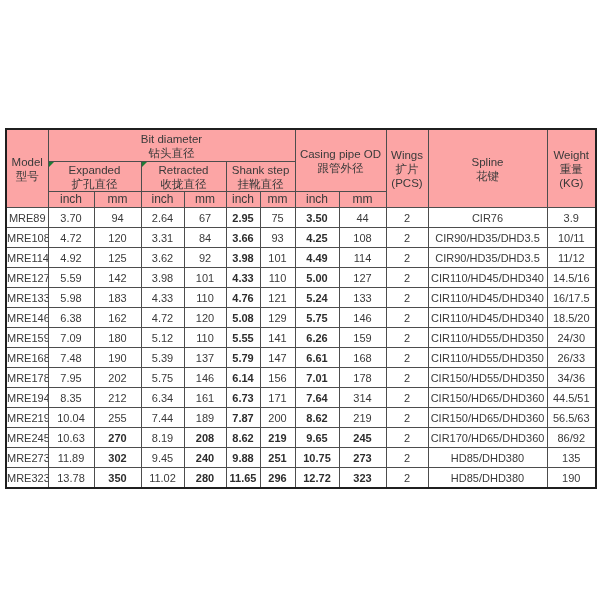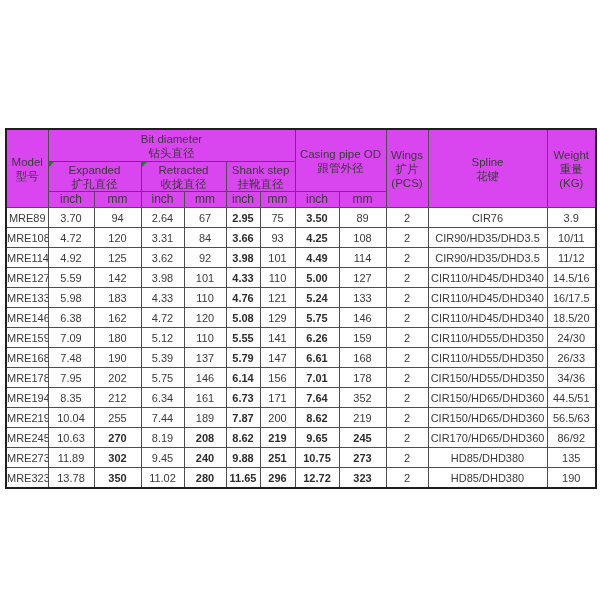--- a/index.html
+++ b/index.html
@@ -11,21 +11,21 @@
     border:2px solid #1f1f1f;
   }
   table.spec th, table.spec td{
     border:1px solid #4d4d4d;
     padding:0;margin:0;
     text-align:center;vertical-align:middle;
     color:#3a3a3a;
     overflow:hidden;white-space:nowrap;
   }
   thead th{
-    background:#d946ef;
+    background:#fca5a5;
     font-weight:normal;
     font-size:11.5px;line-height:14px;
     position:relative;
   }
   thead tr.r1 th{height:31px;}
   thead tr.r2 th{height:29px;}
   thead tr.r3 th{height:15px;font-size:12px;line-height:15px;}
   tbody td{height:19px;font-size:11px;background:#ffffff;}
   tbody td.b{font-weight:bold;color:#2d2d2d;}
   .corner-marker{
@@ -111,21 +111,21 @@
     <tbody>
         <tr>
           <td>MRE89</td>
           <td>3.70</td>
           <td>94</td>
           <td>2.64</td>
           <td>67</td>
           <td class="b">2.95</td>
           <td>75</td>
           <td class="b">3.50</td>
-          <td>89</td>
+          <td>44</td>
           <td>2</td>
           <td>CIR76</td>
           <td>3.9</td>
         </tr>
         <tr>
           <td>MRE108</td>
           <td>4.72</td>
           <td>120</td>
           <td>3.31</td>
           <td>84</td>
@@ -237,21 +237,21 @@
         </tr>
         <tr>
           <td>MRE194</td>
           <td>8.35</td>
           <td>212</td>
           <td>6.34</td>
           <td>161</td>
           <td class="b">6.73</td>
           <td>171</td>
           <td class="b">7.64</td>
-          <td>352</td>
+          <td>314</td>
           <td>2</td>
           <td>CIR150/HD65/DHD360</td>
           <td>44.5/51</td>
         </tr>
         <tr>
           <td>MRE219</td>
           <td>10.04</td>
           <td>255</td>
           <td>7.44</td>
           <td>189</td>

